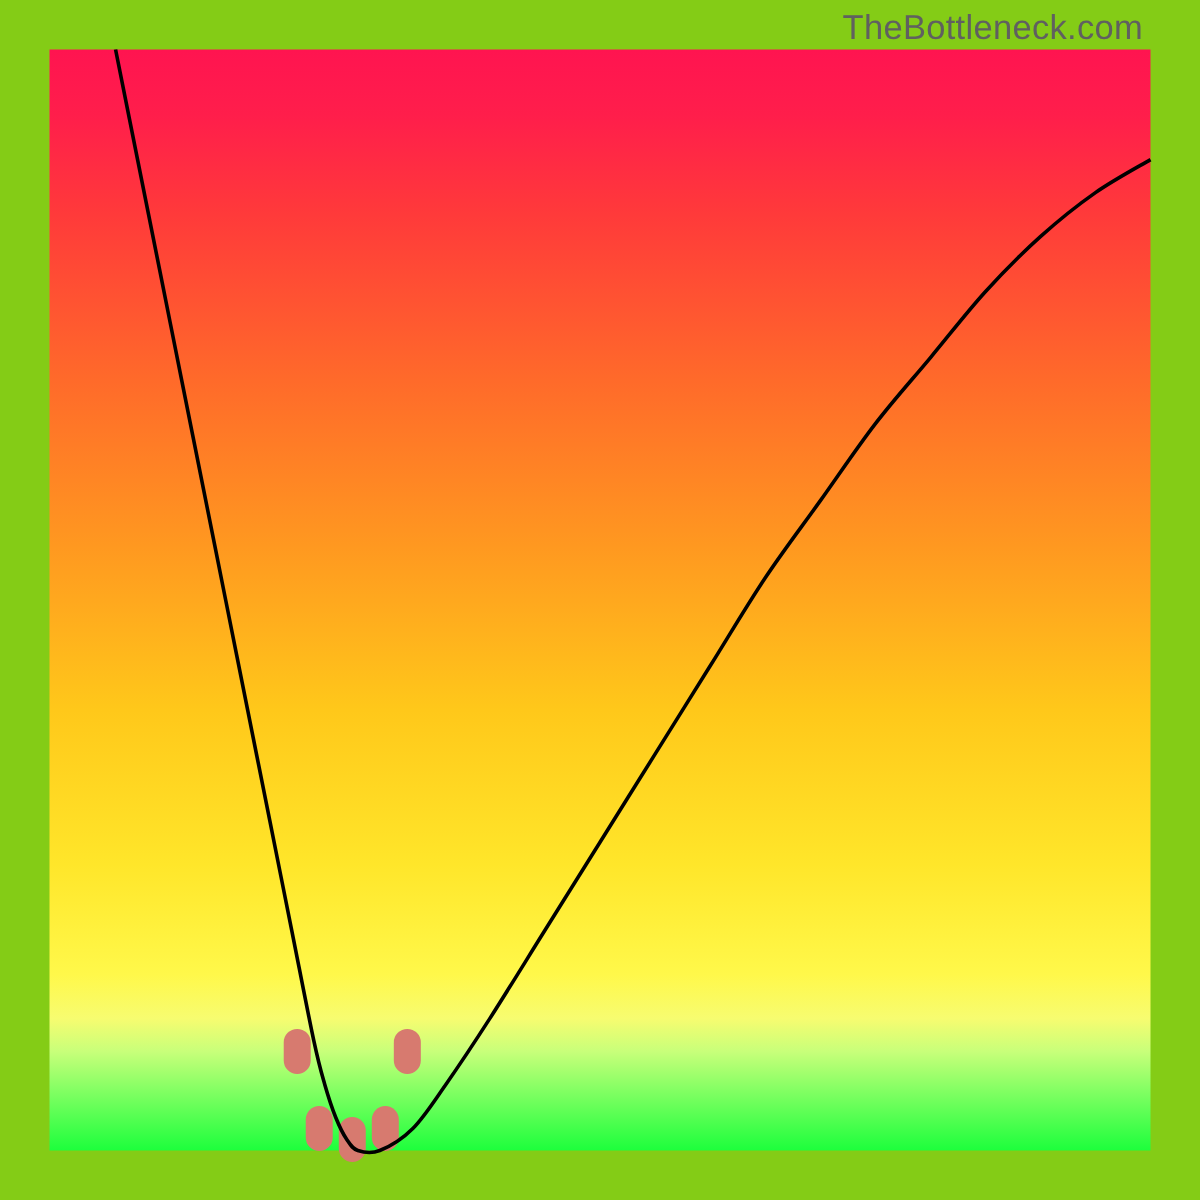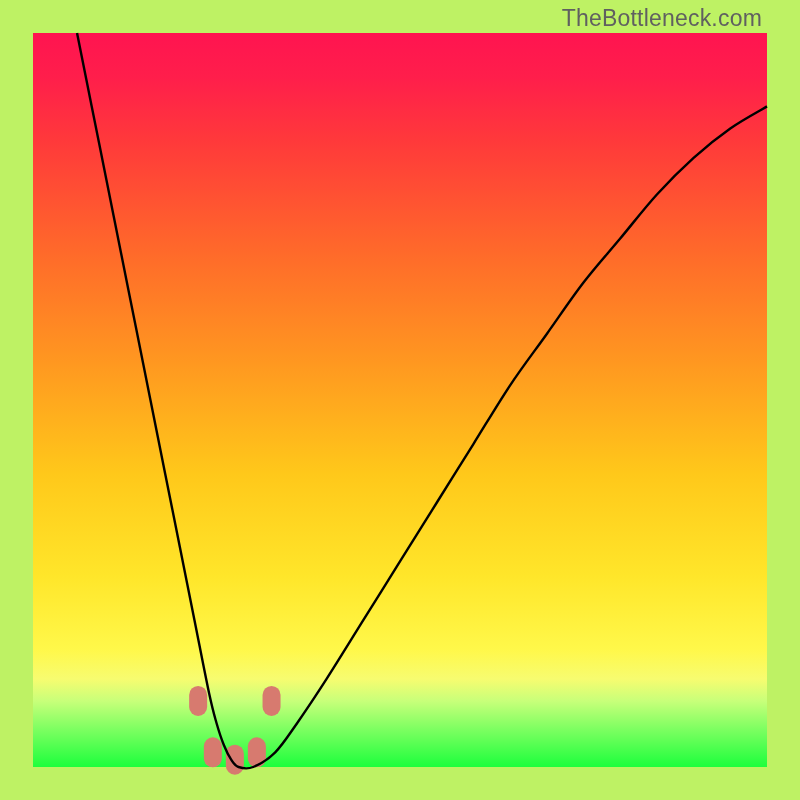--- a/index.html
+++ b/index.html
@@ -8,21 +8,21 @@
     width: 800px;
     height: 800px;
     background: #000;
     overflow: hidden;
     font-family: Arial, Helvetica, sans-serif;
   }
   .frame {
     position: relative;
     width: 800px;
     height: 800px;
-    background: #bef264;
+    background: #84cc16;
   }
   .plot-area {
     position: absolute;
     left: 33px;
     top: 33px;
     width: 734px;
     height: 734px;
     
     background: linear-gradient(to bottom,
       #ff1450 0%,

